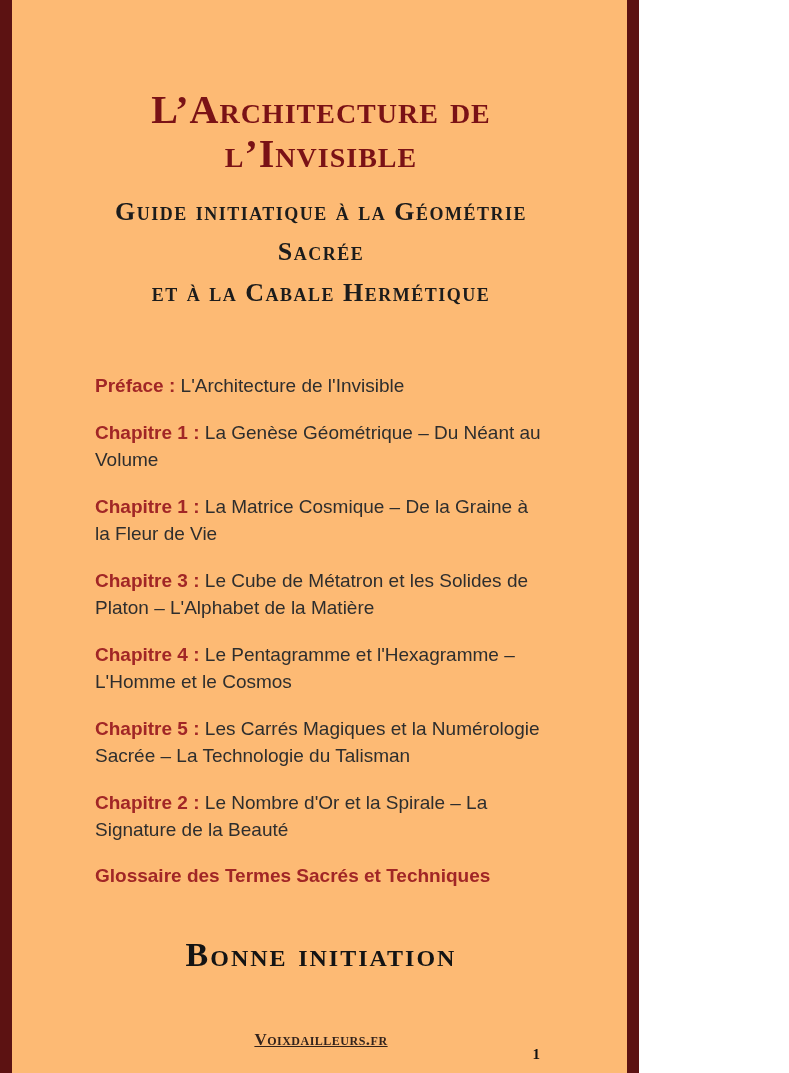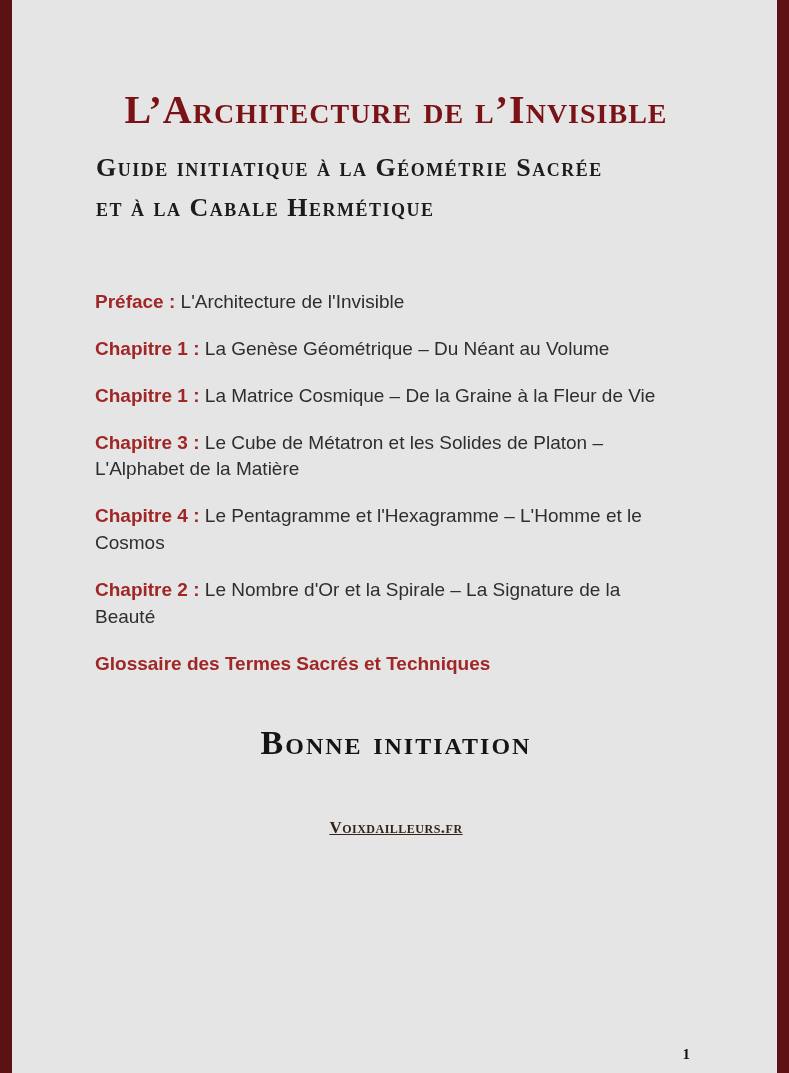--- a/index.html
+++ b/index.html
@@ -2,23 +2,23 @@
 <html><head>
 <meta charset="utf-8">
 <style>
   html, body {
     margin: 0;
     padding: 0;
     background: #ffffff;
   }
   .page {
     position: relative;
-    width: 789px;
+    width: 639px;
     height: 1073px;
-    background: #e5e5e5;
+    background: #fdba74;
     overflow: hidden;
     font-family: "Liberation Serif", serif;
   }
   .edge-bar {
     position: absolute;
     top: 0;
     bottom: 0;
     width: 12px;
     background: #5c1212;
   }
@@ -42,20 +42,21 @@
     font-variant: small-caps;
     font-weight: bold;
     font-size: 40px;
     line-height: 1.1;
     letter-spacing: 1px;
     color: #7a1216;
   }
   h2.doc-subtitle {
     margin: 16px auto 14px auto;
     max-width: 600px;
+    text-align: center;
     font-family: "Liberation Serif", serif;
     font-variant: small-caps;
     font-weight: bold;
     font-size: 26px;
     line-height: 1.55;
     letter-spacing: 1.5px;
     color: #1c1c1c;
   }
 
   .toc {
@@ -143,20 +144,24 @@
       </p>
       <p class="toc-entry">
         <span class="toc-label">Chapitre 3 :</span>
         <span class="toc-text">Le Cube de Métatron et les Solides de Platon – L'Alphabet de la Matière</span>
       </p>
       <p class="toc-entry">
         <span class="toc-label">Chapitre 4 :</span>
         <span class="toc-text">Le Pentagramme et l'Hexagramme – L'Homme et le Cosmos</span>
       </p>
       <p class="toc-entry">
+        <span class="toc-label">Chapitre 5 :</span>
+        <span class="toc-text">Les Carrés Magiques et la Numérologie Sacrée – La Technologie du Talisman</span>
+      </p>
+      <p class="toc-entry">
         <span class="toc-label">Chapitre 2 :</span>
         <span class="toc-text">Le Nombre d'Or et la Spirale – La Signature de la Beauté</span>
       </p>
       <p class="toc-entry">
         <span class="toc-label">Glossaire des Termes Sacrés et Techniques</span>
         <span class="toc-text"></span>
       </p>
     </div>
 
     <div class="closing">Bonne initiation</div>

